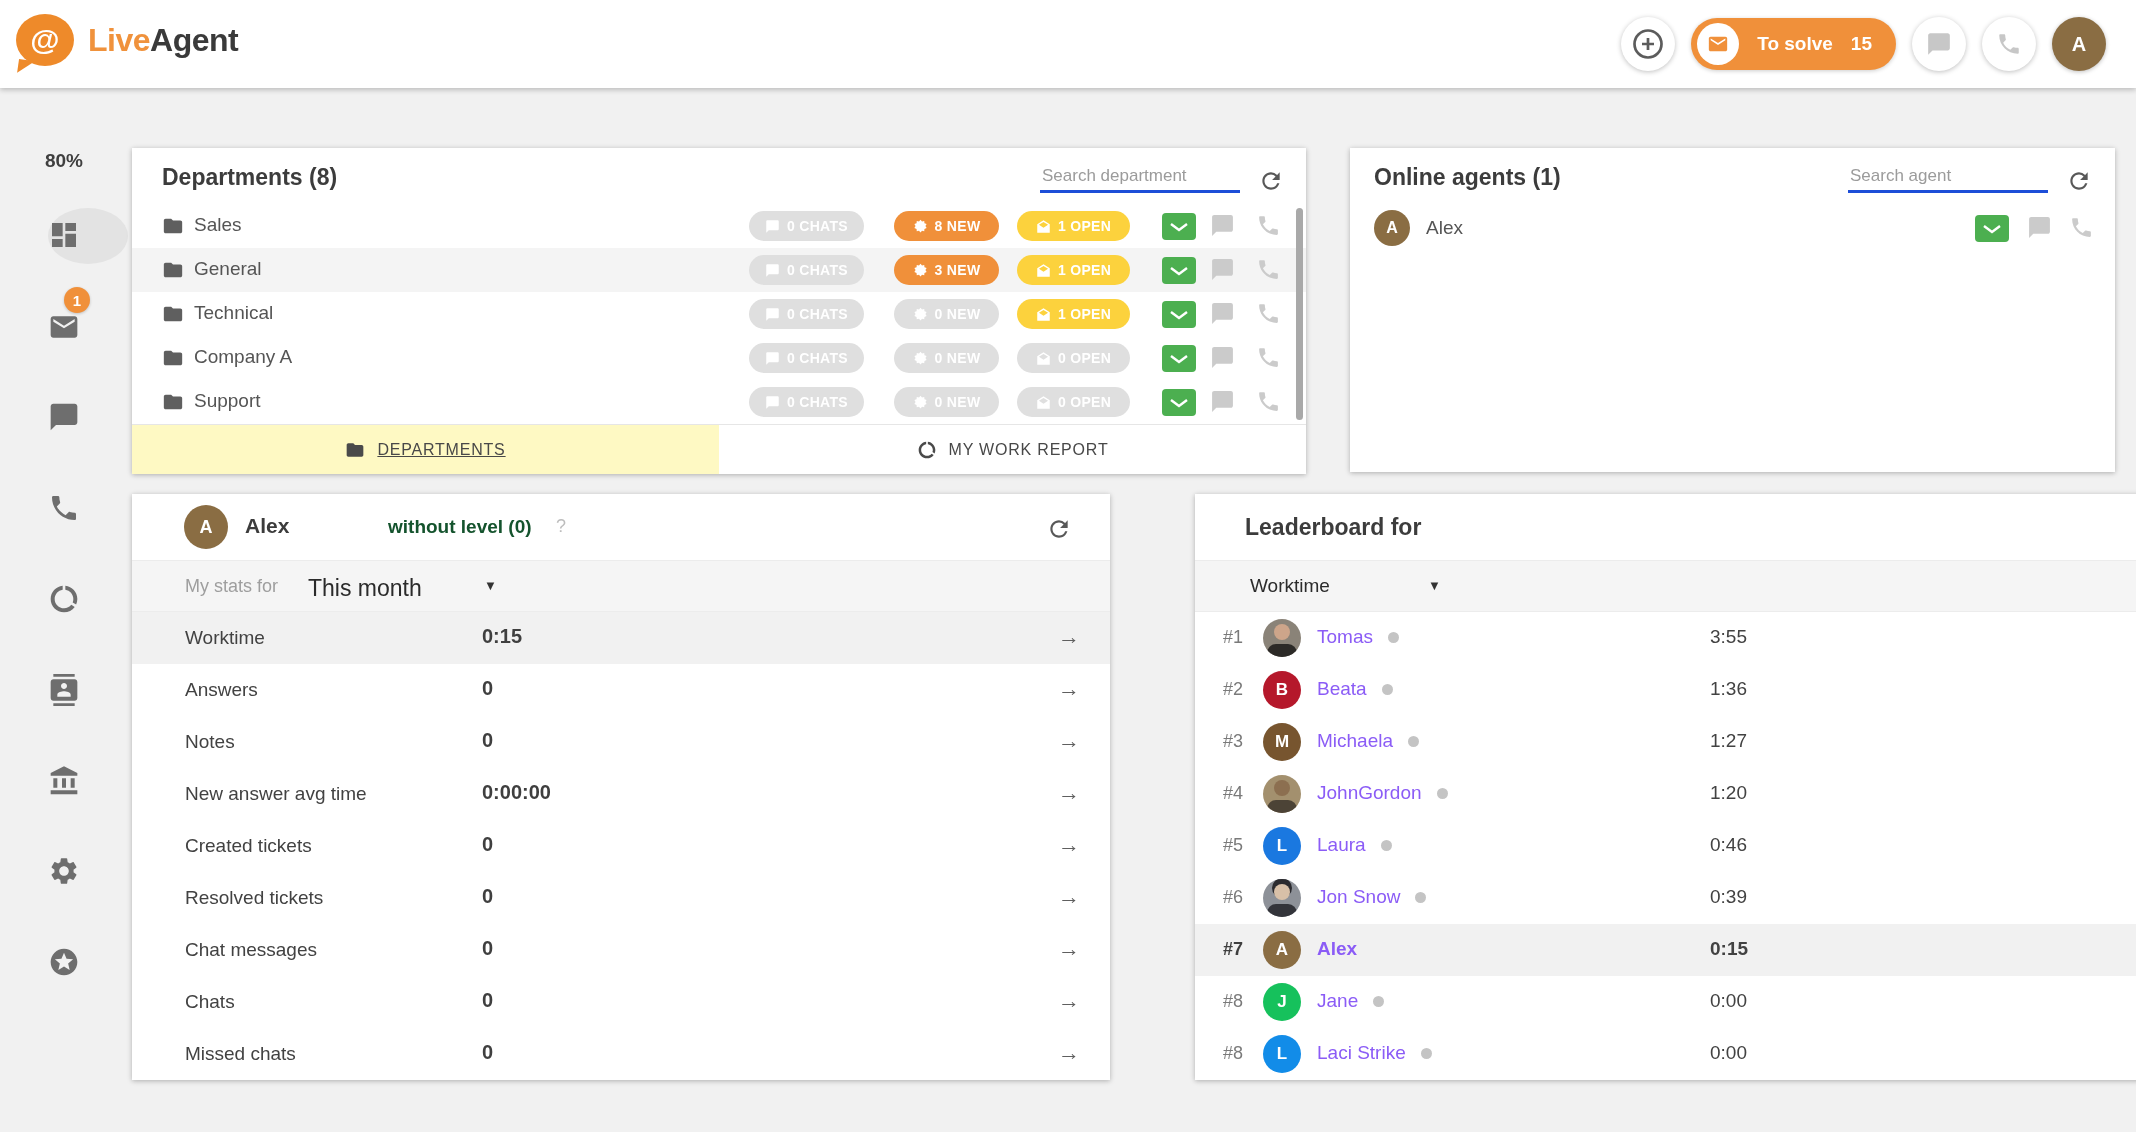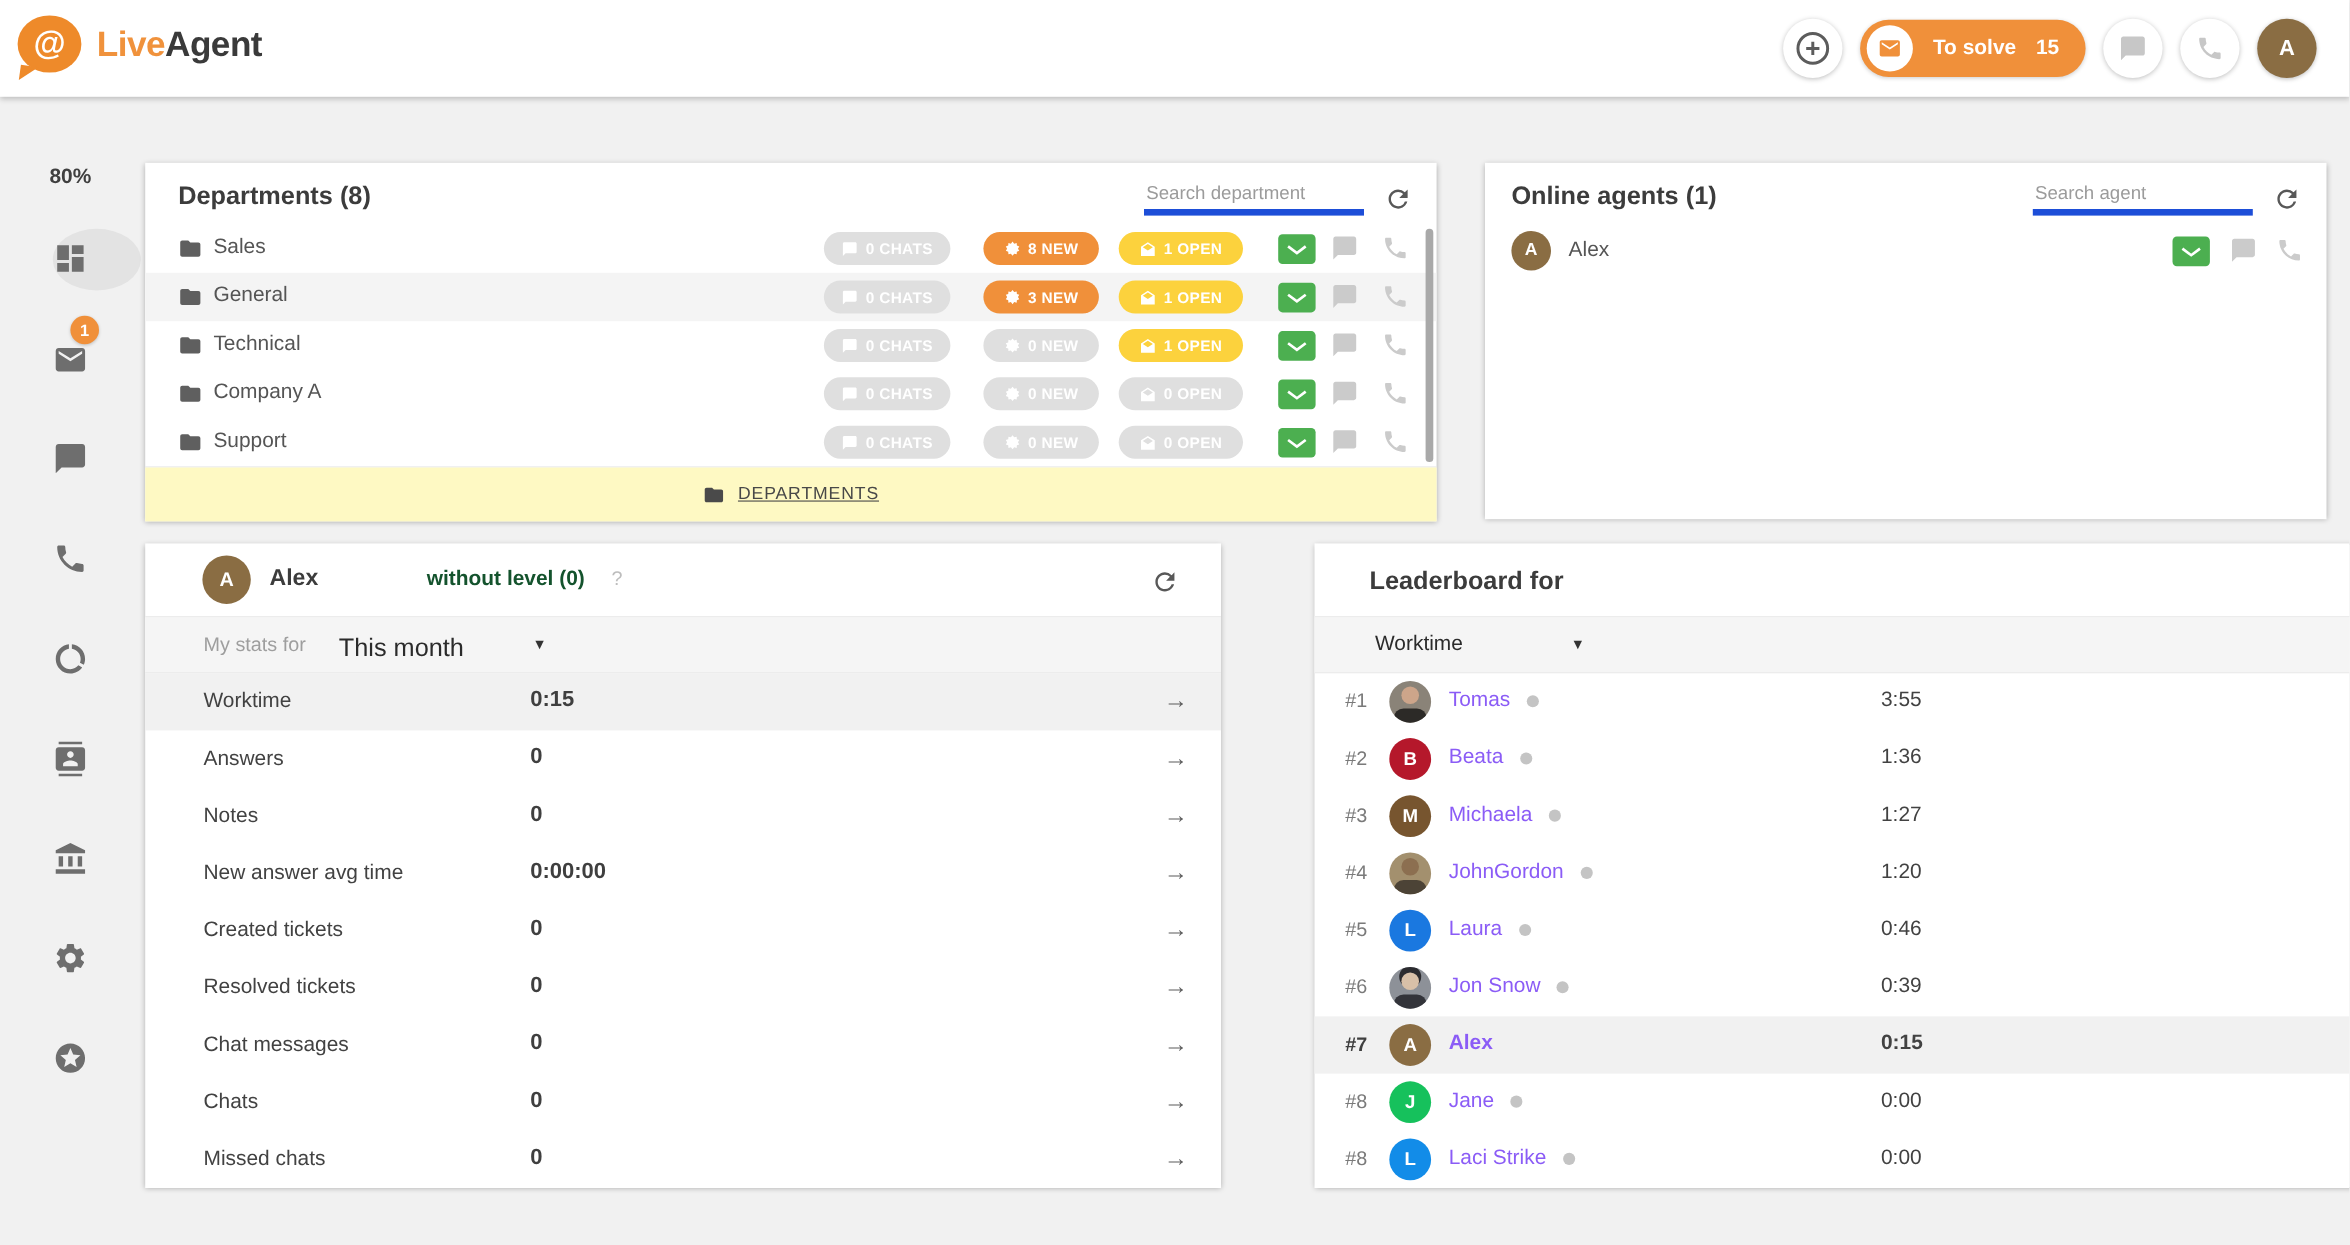--- a/index.html
+++ b/index.html
@@ -50,21 +50,21 @@
                     width:80px; height:56px; }
   .mail-badge { position:absolute; right:14px; top:-12px; min-width:26px; height:26px; border-radius:13px;
                 background:#F0903A; color:#fff; font-size:15px; font-weight:700;
                 display:flex; align-items:center; justify-content:center; box-shadow:0 1px 3px rgba(0,0,0,.2); }
 
   
   .card { position:absolute; background:#fff; box-shadow:0 1px 5px rgba(0,0,0,.28); }
   .card-title { font-size:23px; font-weight:700; color:#3c3c3c; }
 
   .search-box { position:absolute; display:flex; align-items:flex-end; }
-  .search-box input { width:200px; border:none; border-bottom:6px solid #1d4ed8; outline:none;
+  .search-box input { width:200px; border:none; border-bottom:3px solid #1d4ed8; outline:none;
                       font-size:17px; color:#15803d; padding:4px 2px; background:transparent;
                       font-family:"Liberation Sans", sans-serif; }
   .search-box input::placeholder { color:#9b9b9b; }
   .refresh-btn { background:none; border:none; cursor:pointer; padding:4px; }
   .refresh-btn svg { width:26px; height:26px; fill:#585858; }
 
   
   .departments { left:132px; top:148px; width:1174px; height:326px; }
   .departments .card-title { position:absolute; left:30px; top:16px; }
   .departments .search-box { left:908px; top:14px; }
@@ -510,20 +510,26 @@
 
     <div class="dept-scrollbar"></div>
 
     <div class="dept-tabs">
       <button class="dept-tab active">
         <svg viewBox="0 0 24 24">
             <use href="#i-folder"></use>
           </svg>
         <span>DEPARTMENTS</span>
       </button>
+      <button class="dept-tab">
+        <svg viewBox="0 0 24 24">
+            <use href="#i-datausage"></use>
+          </svg>
+        <span>MY WORK REPORT</span>
+      </button>
     </div>
   </section>
 
   <section class="card online-agents">
     <h2 class="card-title">Online agents (1)</h2>
     <div class="search-box">
       <input type="text" placeholder="Search agent" style="">
     </div>
     <button class="refresh-btn">
       <svg viewBox="0 0 24 24">

